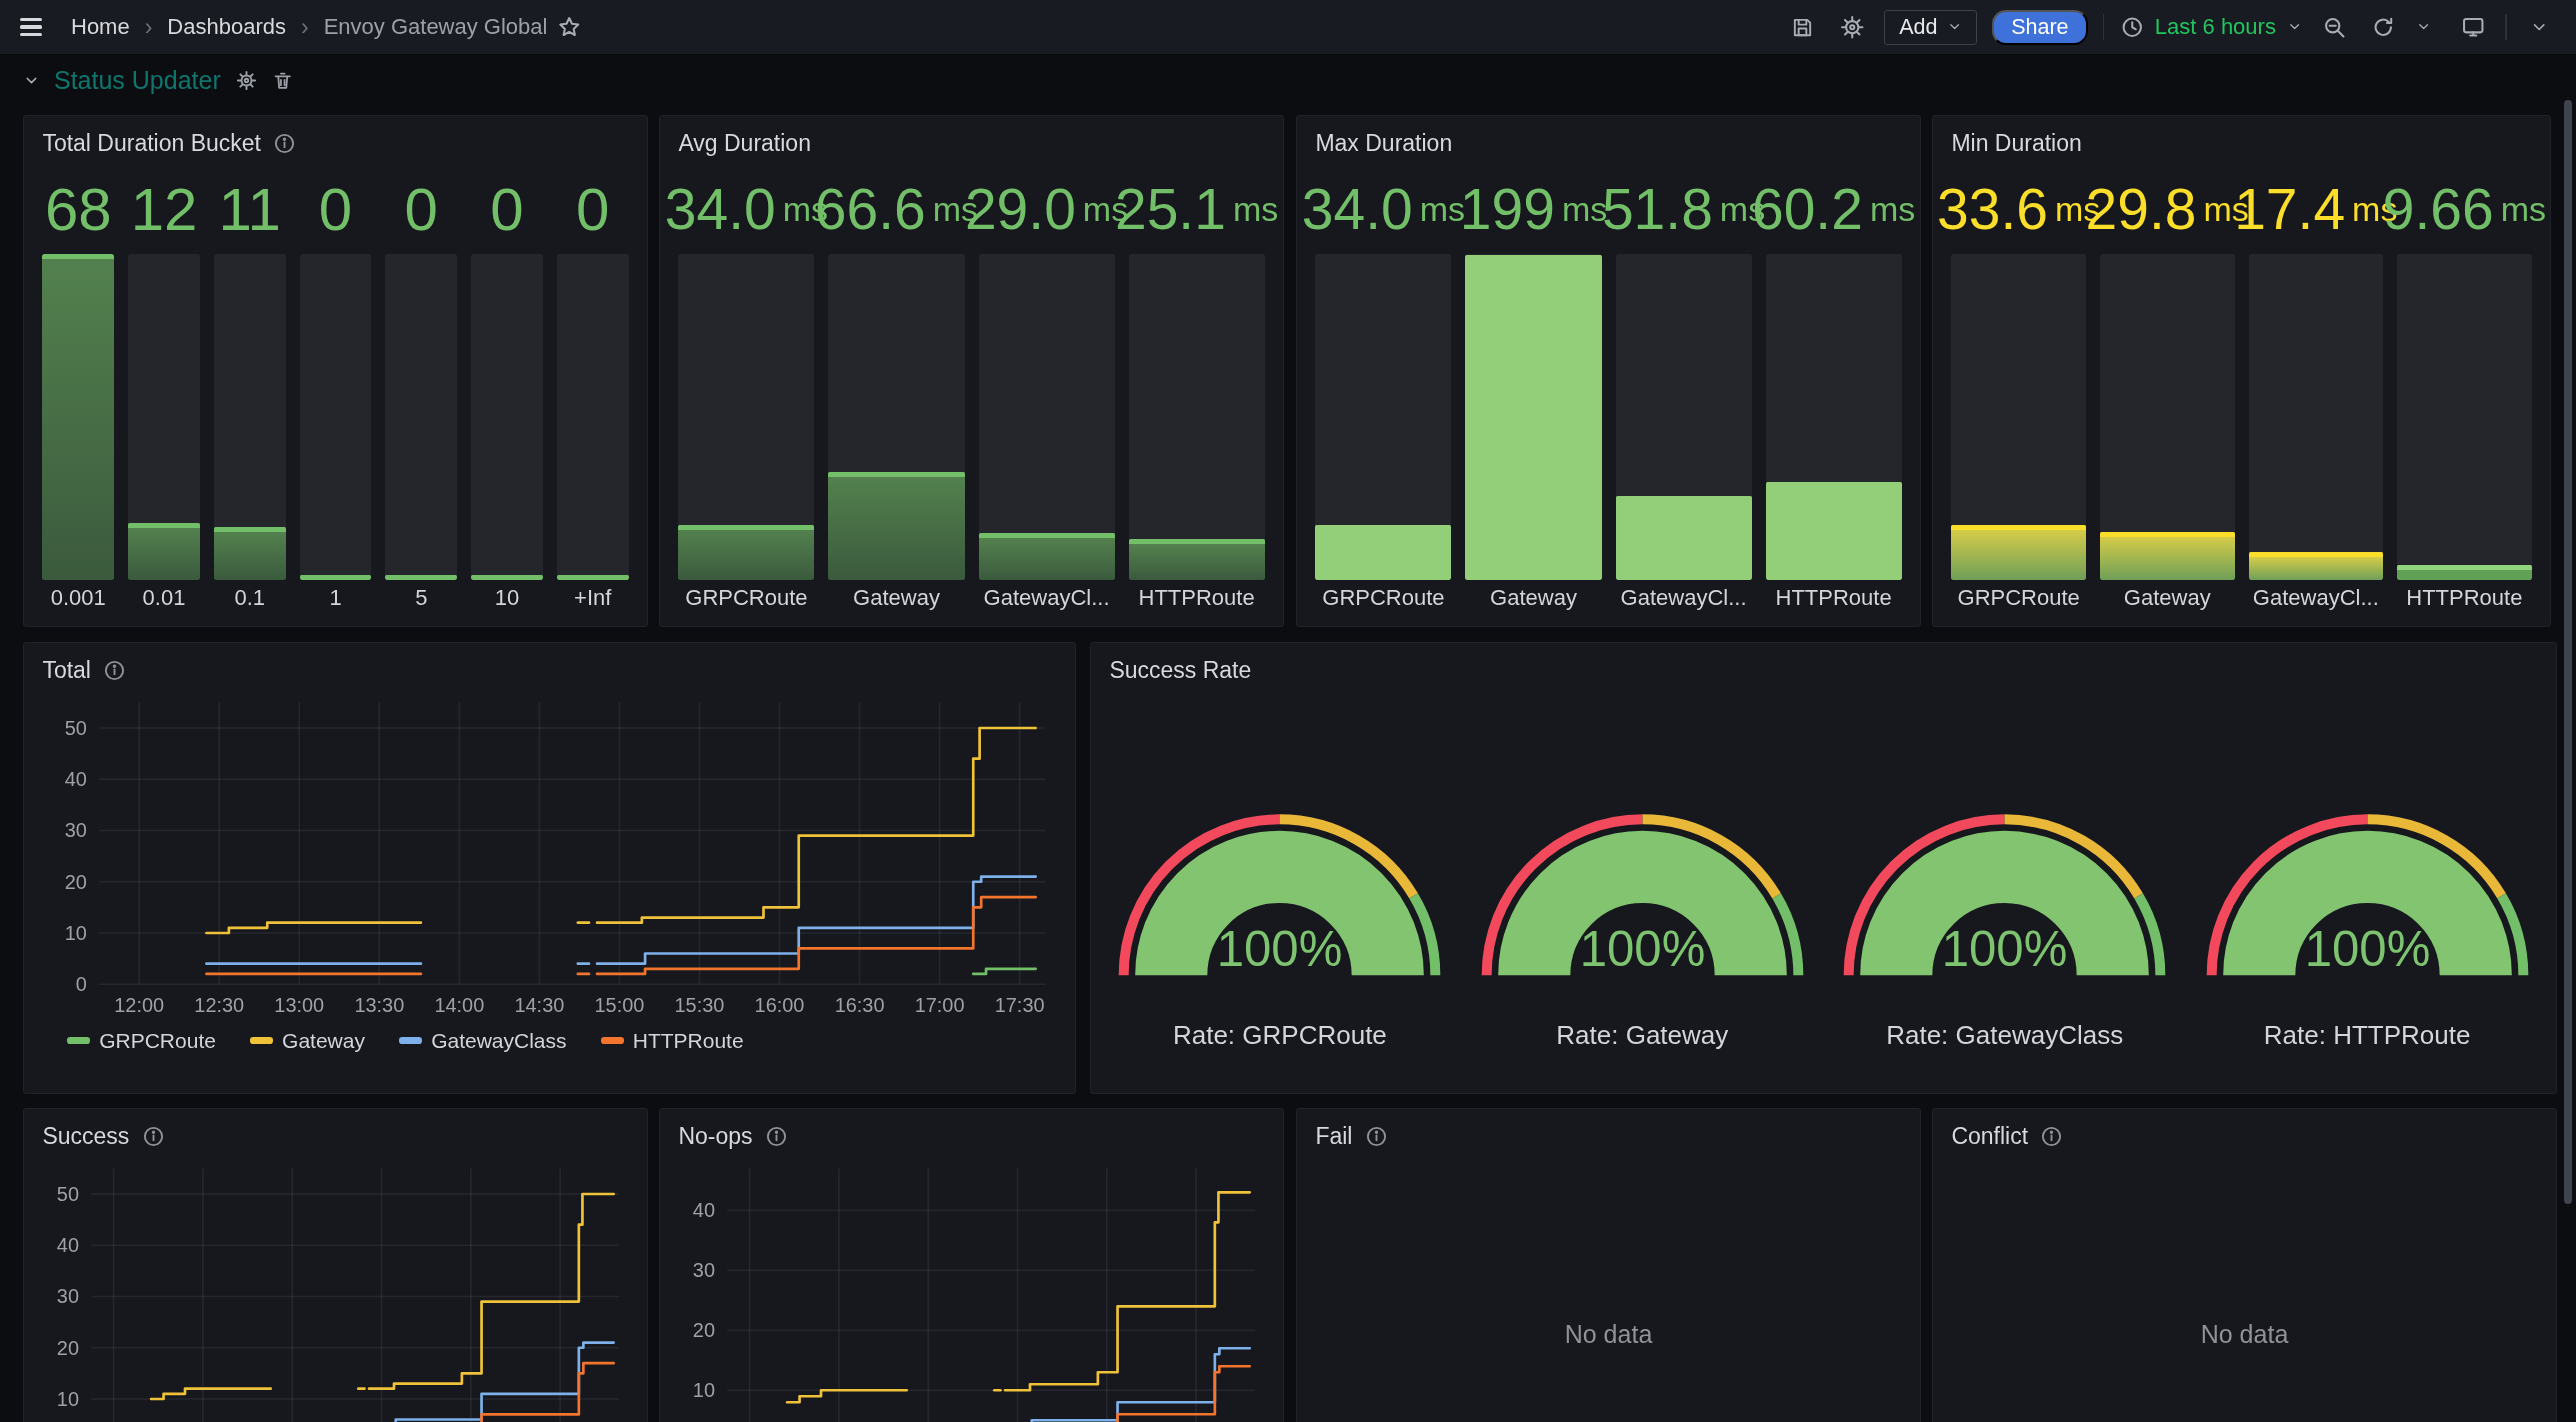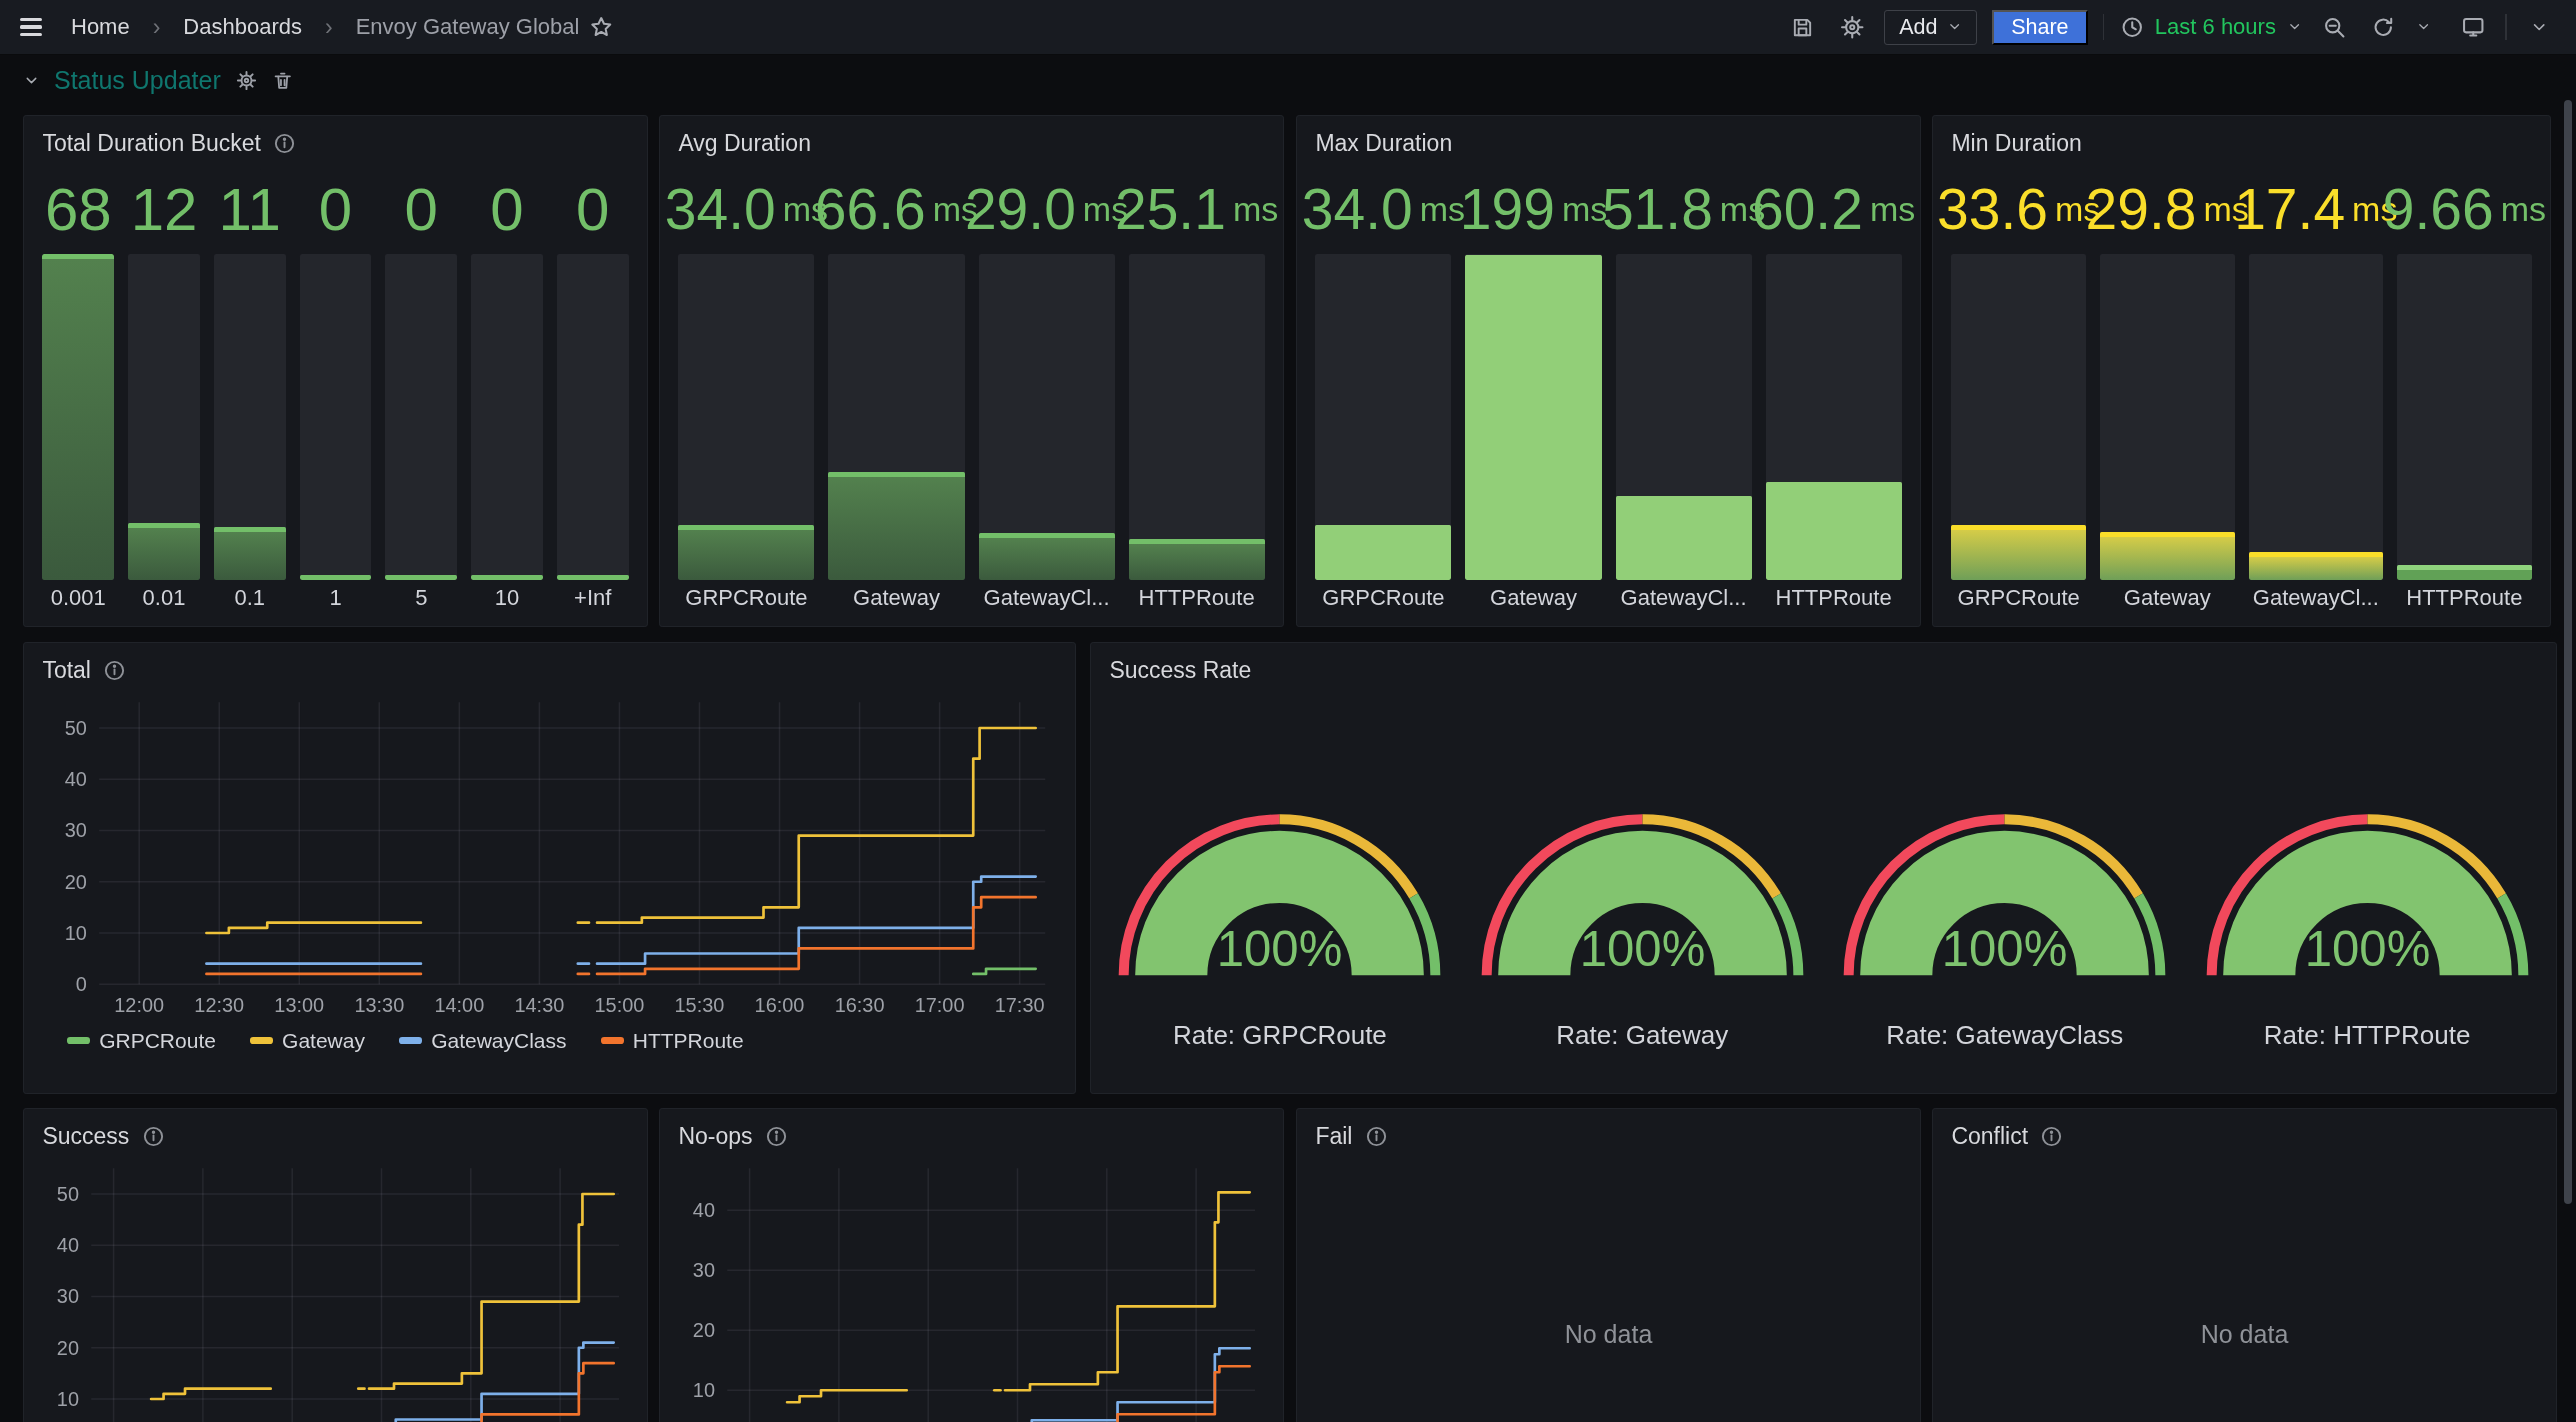--- a/index.html
+++ b/index.html
@@ -7,30 +7,30 @@
     width:2576px;height:1423px;overflow:hidden;position:relative;
     background:#0C0D10;font-family:"Liberation Sans","DejaVu Sans",sans-serif;
     -webkit-font-smoothing:antialiased;
   }
   svg{display:block}
   
   .navbar{position:absolute;top:0;left:0;right:0;height:55px;background:#181B21;
     border-bottom:1.5px solid #0A0B0D;display:flex;align-items:center;padding:0 20px;box-sizing:border-box;z-index:10}
   .burger{width:34px;height:34px;display:flex;flex-direction:column;justify-content:center;gap:4.6px;cursor:pointer;margin-right:17px}
   .burger span{display:block;width:21.5px;height:3.1px;background:#D8D9DD;border-radius:1.5px}
-  .crumbs{display:flex;align-items:center;gap:23px;font-size:22px}
+  .crumbs{display:flex;align-items:center;gap:15px;font-size:22px}
   .crumb{color:#D8D9DD;cursor:pointer}
   .crumb.current{color:#9DA0A8}
   .csep{color:#6E7177;font-size:23px}
   .nav-right{margin-left:auto;display:flex;align-items:center;gap:15.3px}
   .ibtn{width:34px;height:34px;display:flex;align-items:center;justify-content:center;border-radius:3.1px;cursor:pointer}
   .icon{stroke:#A9ACB3;fill:none;stroke-width:2;stroke-linecap:round;stroke-linejoin:round}
   .btn-sec{display:flex;align-items:center;gap:9.2px;height:35px;padding:0 14px;border:1.5px solid #3E4148;border-radius:3.1px;
     color:#E8E9ED;font-size:21.5px;cursor:pointer;background:transparent}
-  .btn-pri{height:35px;padding:0 17px;background:#3E71D9;border-radius:1px;color:#FFFFFF;font-size:21.5px;
+  .btn-pri{height:35px;padding:0 17px;background:#3E71D9;border-radius:14px;color:#FFFFFF;font-size:21.5px;
     display:flex;align-items:center;cursor:pointer;font-weight:500}
   .tp{display:flex;align-items:center;gap:10.7px;color:#22c55e;font-size:22px;cursor:pointer}
   .vsep{width:1.5px;height:26px;background:#2E3137}
   
   .rowheader{position:absolute;top:66px;left:23px;display:flex;align-items:center;gap:14px}
   .row-title{font-size:25px;font-weight:400;color:#0f766e;cursor:pointer}
   
   .panel{position:absolute;background:#16181D;border:1.5px solid #202329;border-radius:3.1px;box-sizing:border-box}
   #p-bucket{left:23px;top:115px;width:625px;height:512px}
   #p-avg{left:659px;top:115px;width:625px;height:512px}

